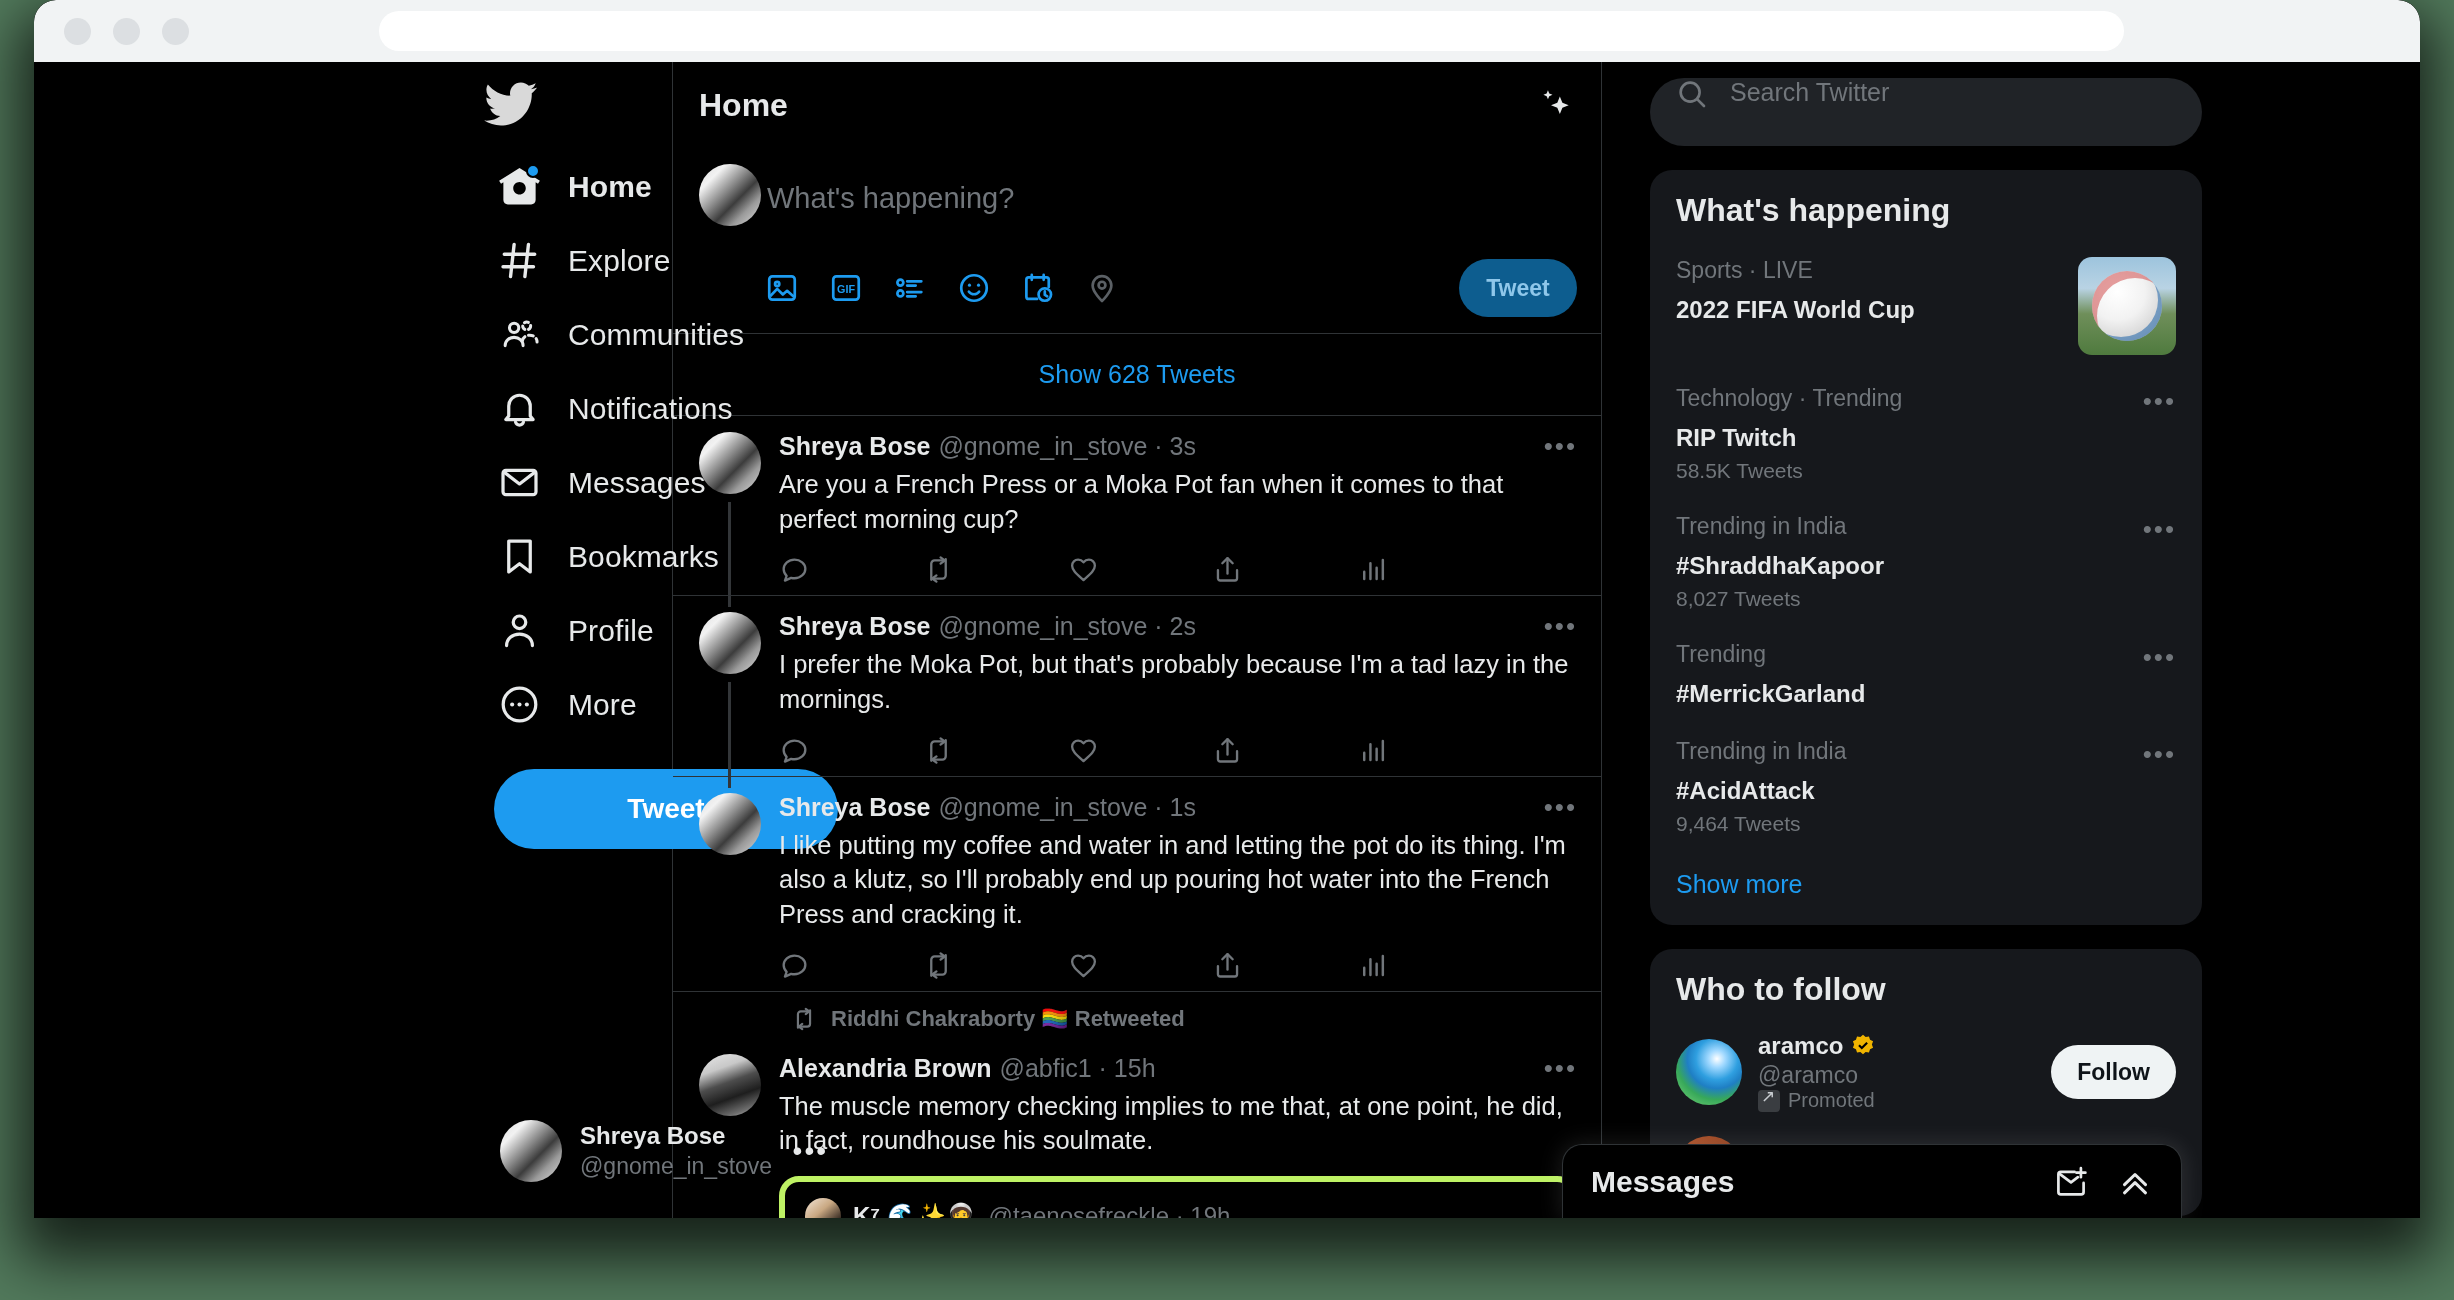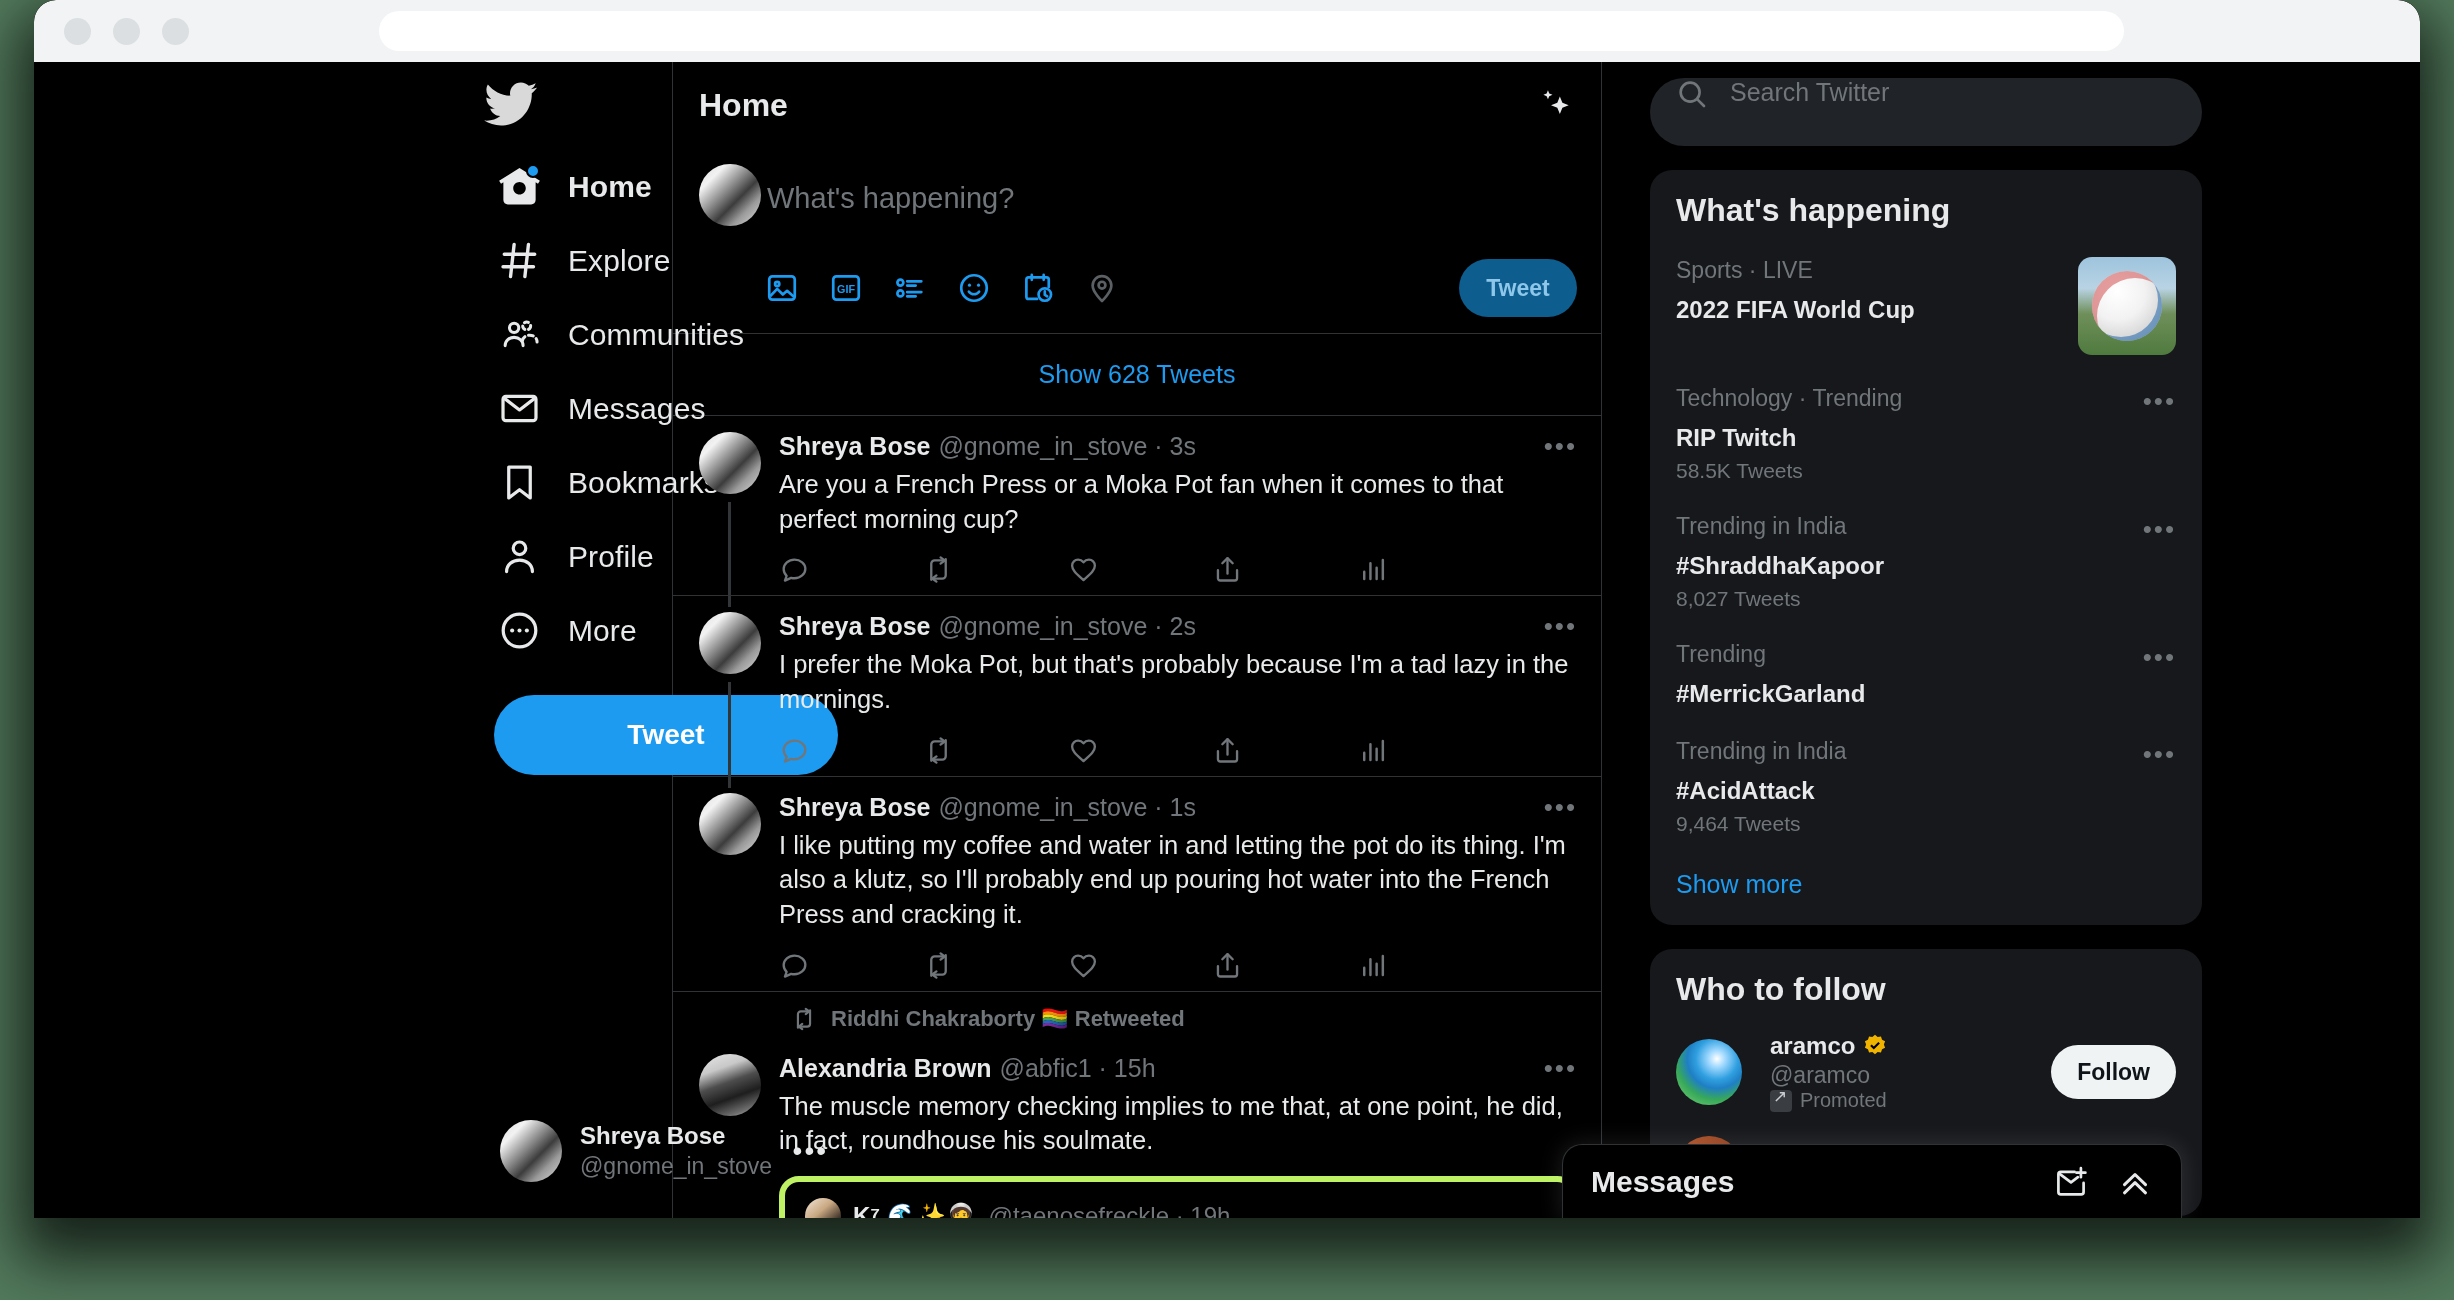--- a/index.html
+++ b/index.html
@@ -156,21 +156,21 @@
     padding:14px 26px 16px; display:flex; align-items:flex-start; cursor:pointer;
   }
   .trend .tinfo { flex:1; }
   .trend .tcat { font-size:23px; color:#71767b; }
   .trend .tname { font-size:24px; font-weight:bold; color:#e7e9ea; margin-top:12px; }
   .trend .tcount { font-size:21px; color:#71767b; margin-top:7px; }
   .trend .tdots { color:#71767b; font-size:26px; letter-spacing:2px; line-height:.5; padding-top:10px; cursor:pointer; }
   .trend .thumb { width:98px; height:98px; border-radius:14px; flex:0 0 98px; margin-left:12px; }
   .showmore-link { padding:18px 26px 26px; color:#1d9bf0; font-size:25px; cursor:pointer; }
 
-  .wtf-row { display:flex; align-items:center; gap:28px; padding:10px 26px 14px; cursor:pointer; }
+  .wtf-row { display:flex; align-items:center; gap:16px; padding:10px 26px 14px; cursor:pointer; }
   .wtf-row .wav { width:66px; height:66px; border-radius:50%; flex:0 0 66px; }
   .wtf-row .winfo { flex:1; min-width:0; }
   .wtf-row .wnm { font-size:24px; font-weight:bold; color:#e7e9ea; display:flex; align-items:center; gap:7px; }
   .wtf-row .whd { font-size:23px; color:#71767b; margin-top:2px; }
   .wtf-row .wsub { font-size:20px; color:#71767b; display:flex; align-items:center; gap:8px; }
   .promo-ico { width:22px; height:22px; background:#3a3d41; border-radius:4px; display:inline-block; position:relative; }
   .promo-ico:after { content:"↗"; position:absolute; left:3px; top:-4px; font-size:17px; color:#c9cdd1; }
   .follow-btn {
     background:#eff3f4; color:#0f1419; border:none; border-radius:999px;
     padding:0 26px; height:54px; font-size:23px; font-weight:bold;
@@ -272,20 +272,29 @@
               <svg viewBox="0 0 24 24" fill="none" stroke="#e7e9ea" stroke-width="1.7" stroke-linecap="round" stroke-linejoin="round">
                 <circle cx="9" cy="8.3" r="2.6"></circle>
                   <path d="M4 18.2c0-2.9 2.3-4.6 5-4.6s5 1.7 5 4.6"></path>
                 <circle cx="16" cy="7.2" r="2.2" stroke-dasharray="2.3 2.1"></circle>
                   <path d="M13.6 15.4c.4-1.8 2-3 4.1-3 2.3 0 4.1 1.5 4.1 3.8" stroke-dasharray="2.6 2.2"></path>
               </svg>
             </span>
             <span class="nav-label">Communities</span>
           </div>
 
+          <div class="navitem">
+            <span class="nav-ico">
+              <svg viewBox="0 0 24 24" fill="none" stroke="#e7e9ea" stroke-width="1.8" stroke-linecap="round" stroke-linejoin="round">
+                  <path d="M18 16.2V10.6a6 6 0 10-12 0v5.6L4.4 18.2h15.2L18 16.2z"></path>
+                  <path d="M9.8 19.6a2.3 2.3 0 004.4 0"></path>
+                </svg>
+            </span>
+            <span class="nav-label">Notifications</span>
+          </div>
 
           <div class="navitem">
             <span class="nav-ico">
               <svg viewBox="0 0 24 24" fill="none" stroke="#e7e9ea" stroke-width="1.8" stroke-linejoin="round">
                   <rect x="2.8" y="5.2" width="18.4" height="13.6" rx="1.6"></rect>
                   <path d="M3.4 6.2l8.6 6.6 8.6-6.6"></path>
                 </svg>
             </span>
             <span class="nav-label">Messages</span>
           </div>

